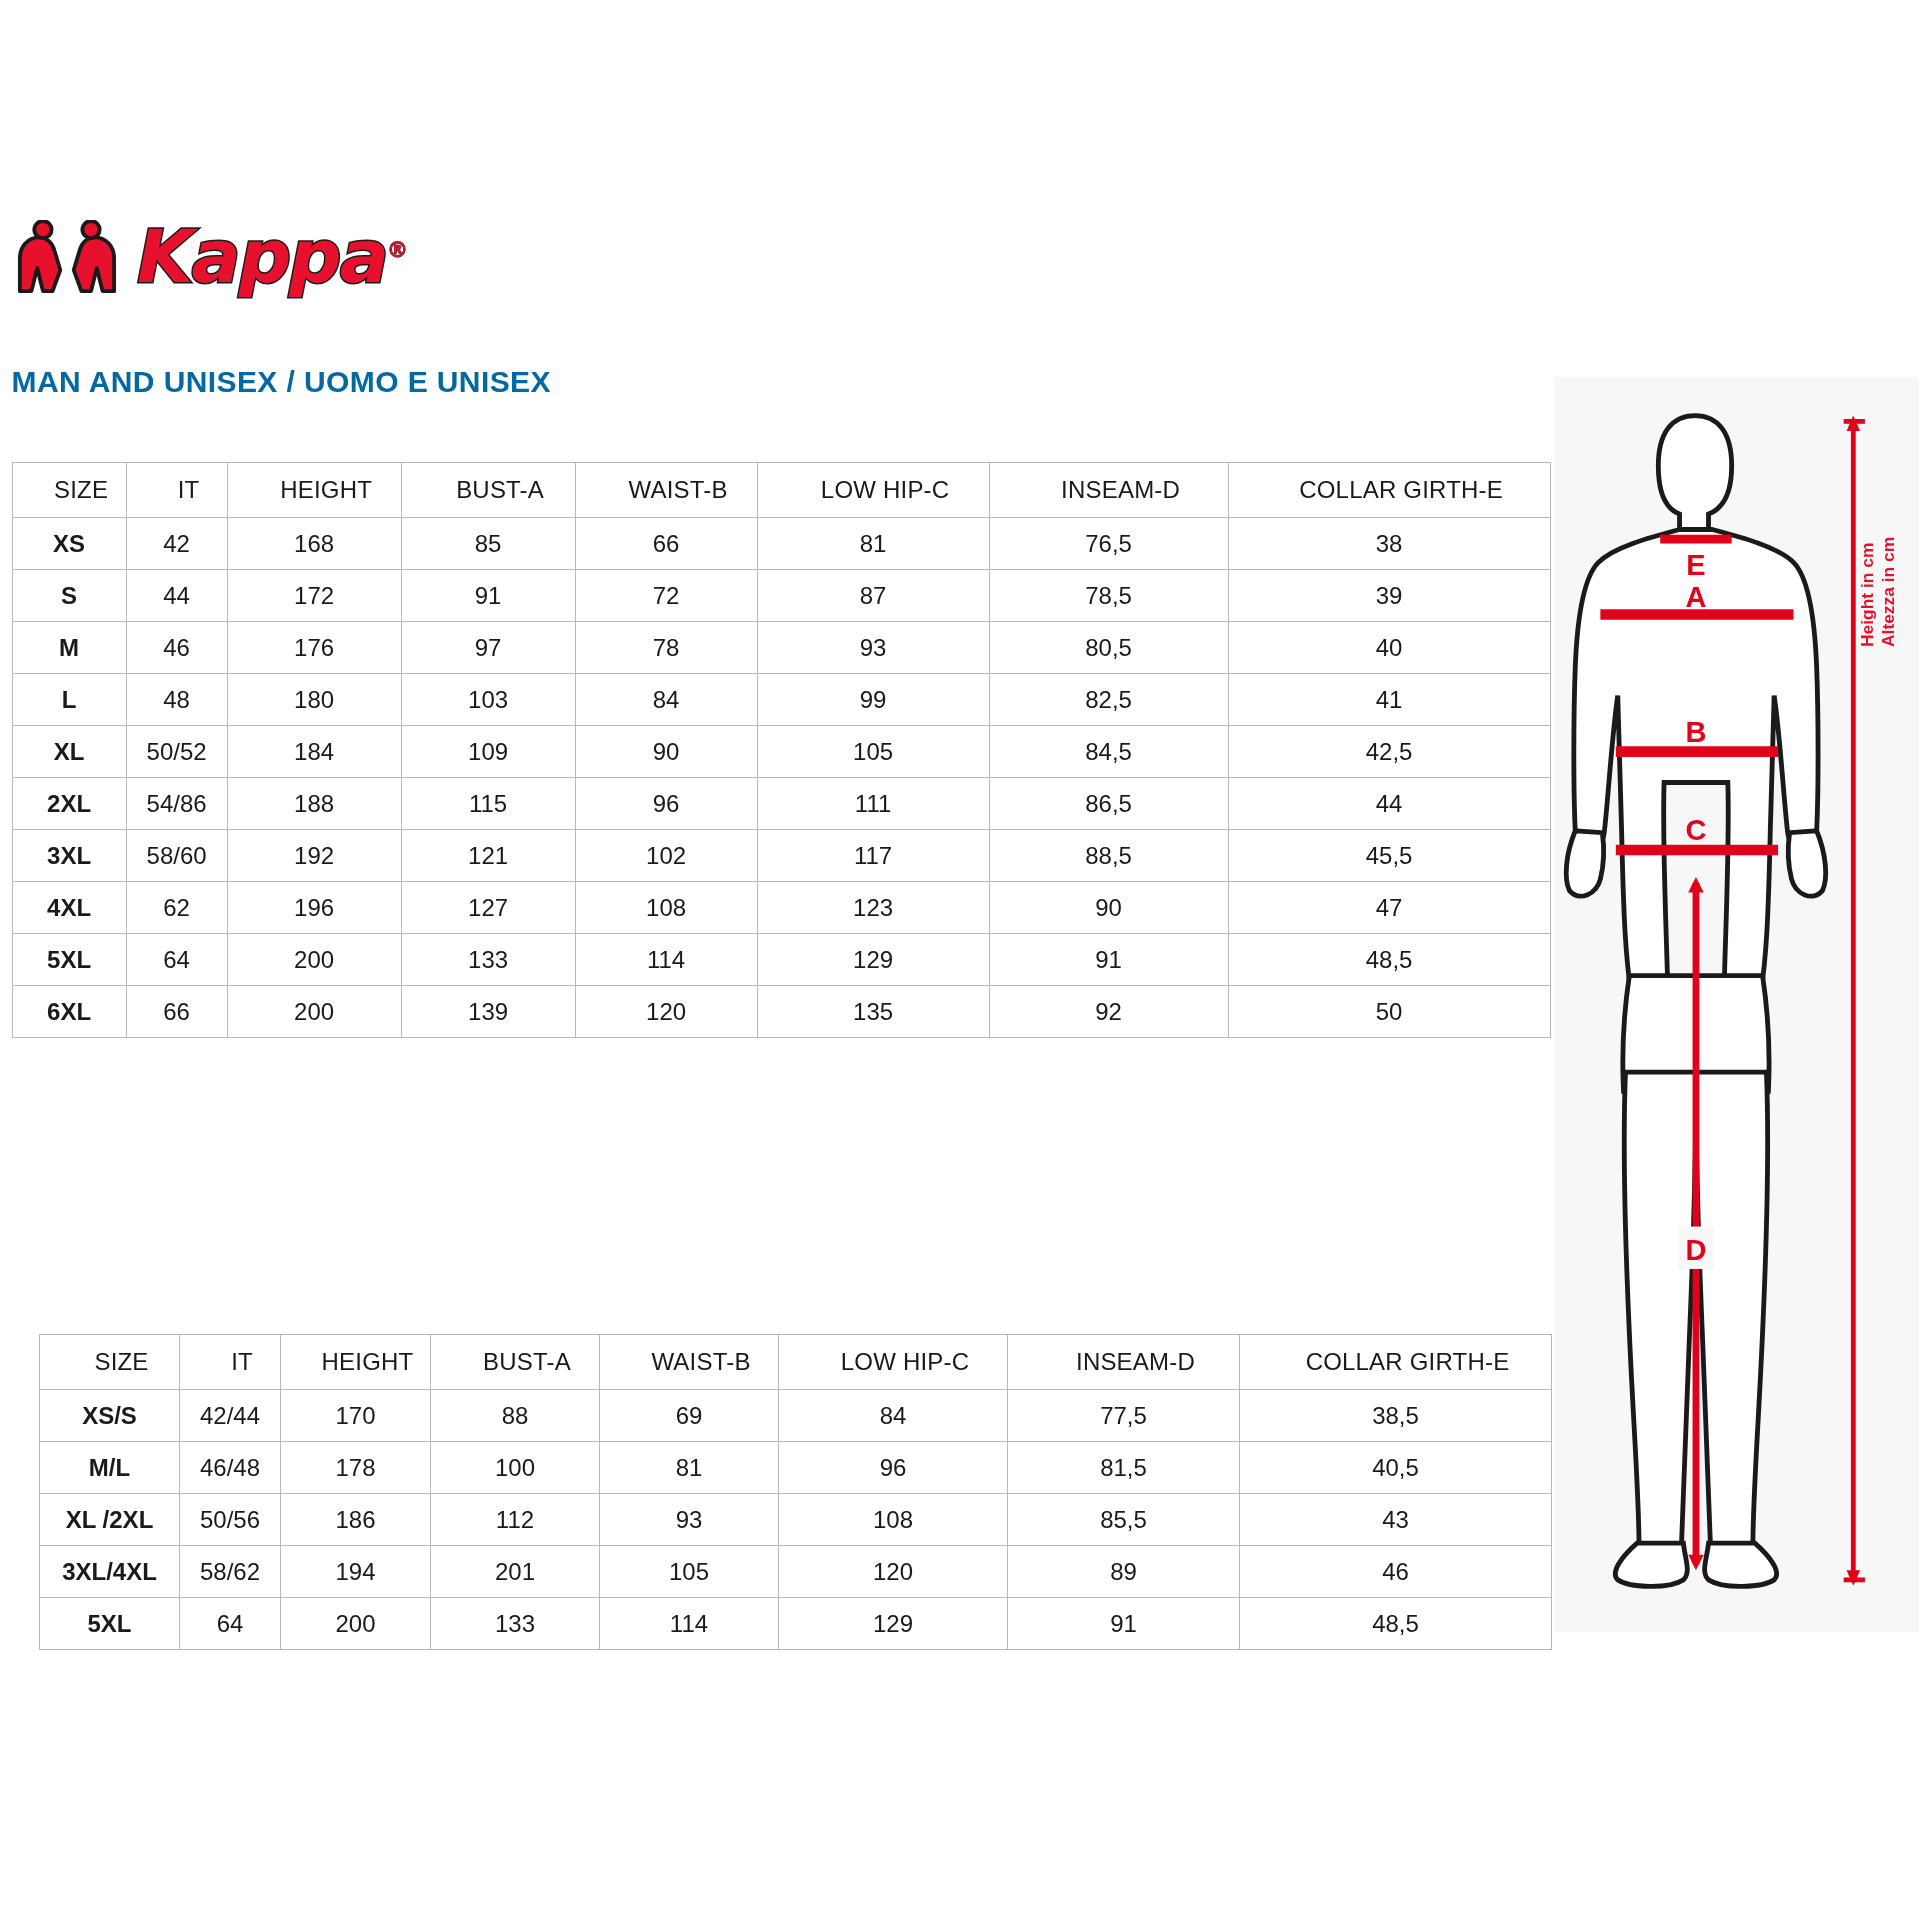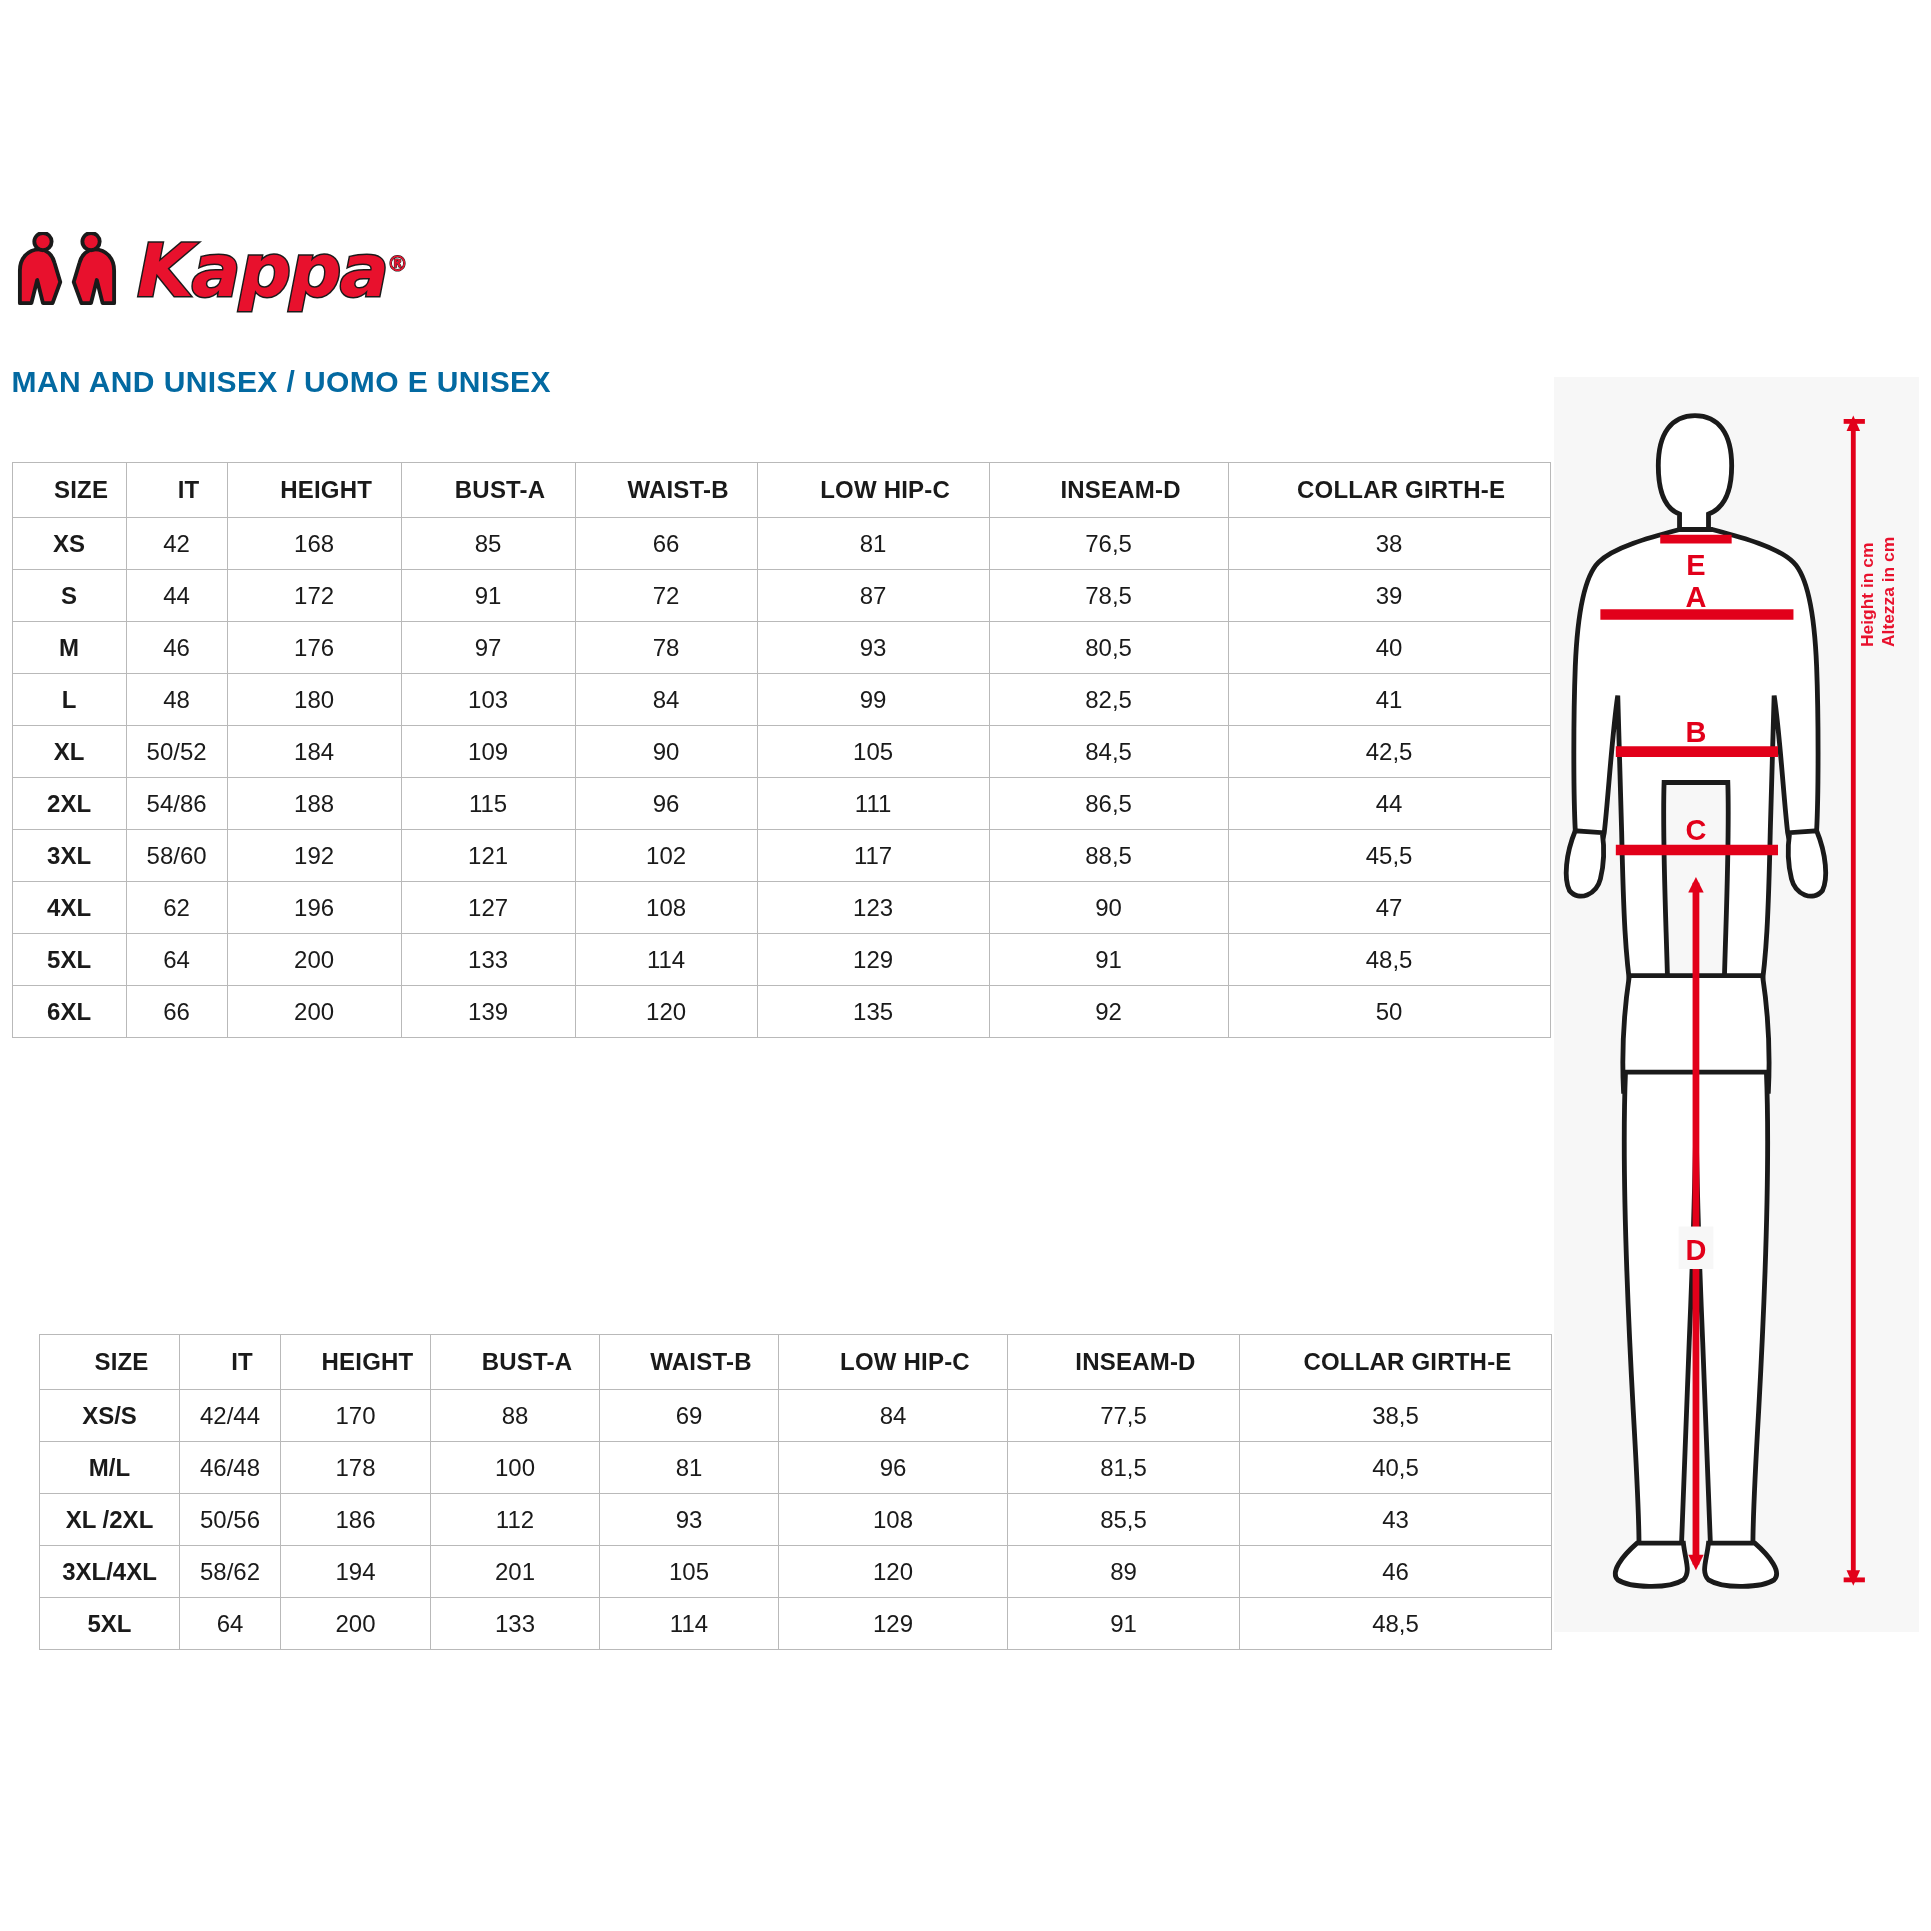--- a/index.html
+++ b/index.html
@@ -23,21 +23,21 @@
   }
 
   
   .logo-wrap {
     position: absolute;
     left: 13.5px;
     top: 220px;
     width: 512px;
     height: 87px;
     display: flex;
-    align-items: flex-end;
+    align-items: flex-start;
   }
   .logo-mark {
     width: 106px;
     height: 75px;
     position: relative;
     flex: 0 0 auto;
   }
   .logo-mark svg { display: block; }
   .logo-text {
     font-family: "DejaVu Sans", sans-serif;
@@ -80,21 +80,21 @@
   table.sizechart th,
   table.sizechart td {
     border: 1px solid #b9b9b9;
     text-align: center;
     vertical-align: middle;
     font-size: 24px;
     color: #1a1a1a;
     padding: 0;
   }
   table.sizechart thead th {
-    font-weight: bold;
+    font-weight: normal;
     font-size: 24px;
     height: 54px;
     letter-spacing: 0.2px;
     padding-left: 24px;
   }
   table.sizechart tbody td {
     height: 51px;
     font-weight: normal;
   }
   table.sizechart tbody td.sizecell {

